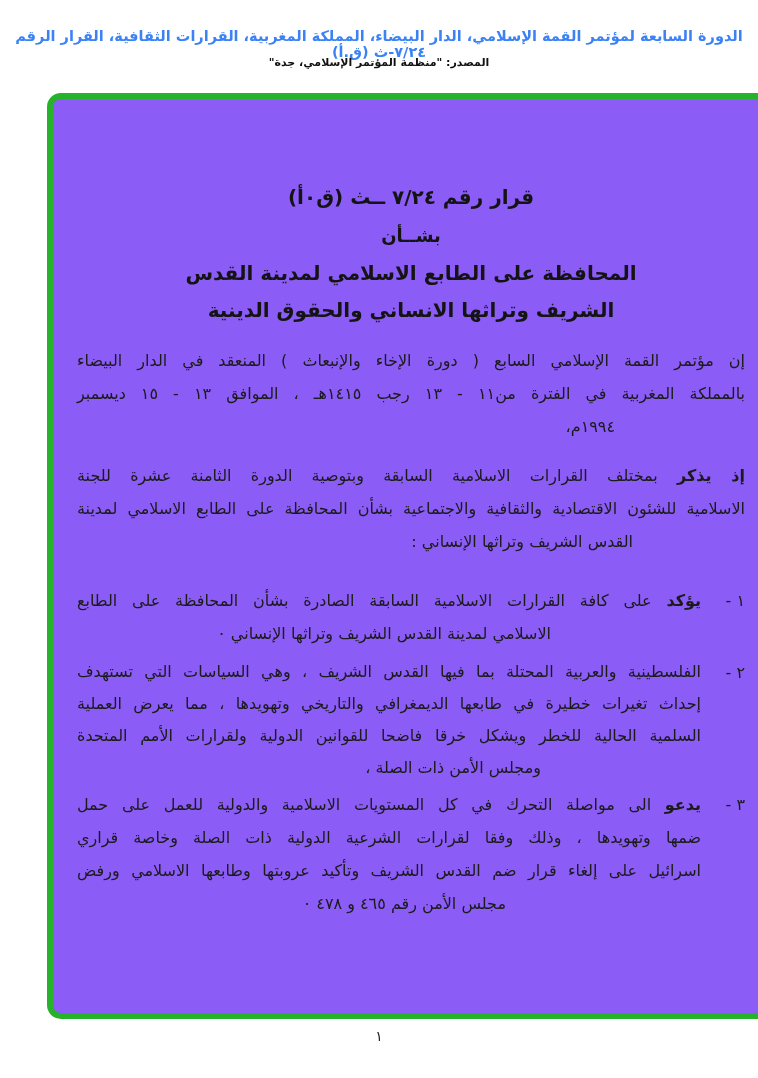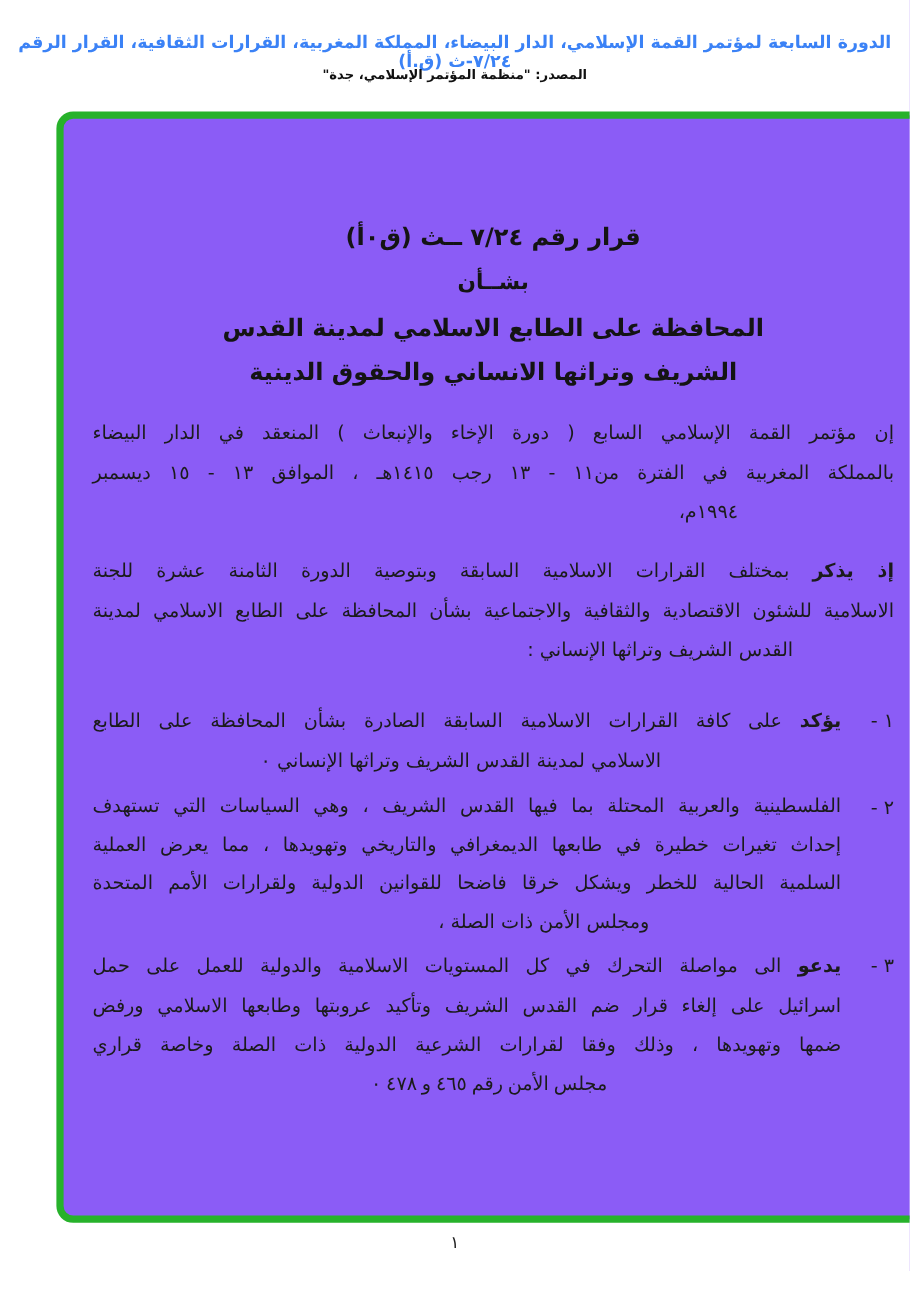--- a/index.html
+++ b/index.html
@@ -36,24 +36,24 @@
   .title .t2 { font-size:18px; line-height:38px; }
   .title .t3 { font-size:20px; line-height:37px; }
   .title .t4 { font-size:20px; line-height:36px; }
   
   .para { margin-top:16px; font-size:16px; line-height:33px; }
   .ln { min-height:33px; }
   .jl { text-align:justify; text-align-last:justify; }
   .end { text-align:right; }
   .b { font-weight:bold; }
   .ind-a { margin-left:0; margin-right:130px; }   
-  .ind-e { margin-right:84px; }                  
+  .ind-e { margin-right:112px; }                  
   .ind-b { margin-right:150px; }                  
   .ind-c { margin-right:160px; }                  
-  .ind-d { margin-right:195px;font-family:Liberation Serif, serif; }                  
+  .ind-d { margin-right:195px; }                  
   
   .item { display:flex; font-size:16px; line-height:33px; }
   .item .num { width:44px; flex:0 0 44px; white-space:nowrap; }
   .item .itxt { flex:1; }
   .item1 { margin-top:26px; }
   .item2 { margin-top:6px; }
   .item2 .ln { min-height:32px; line-height:32px; }
   .item3 { margin-top:4px; }
   
   .pageno {
@@ -104,22 +104,22 @@
         <div class="ln jl">إحداث تغيرات خطيرة في طابعها الديمغرافي والتاريخي وتهويدها ، مما يعرض العملية</div>
         <div class="ln jl">السلمية الحالية للخطر ويشكل خرقا فاضحا للقوانين الدولية ولقرارات الأمم المتحدة</div>
         <div class="ln end ind-c">ومجلس الأمن ذات الصلة ،</div>
       </div>
     </div>
 
     <div class="item item3">
       <div class="num">٣ -</div>
       <div class="itxt">
         <div class="ln jl"><span class="b">يدعو</span> <span>الى مواصلة التحرك في كل المستويات الاسلامية والدولية للعمل على حمل</span></div>
+        <div class="ln jl">ضمها وتهويدها ، وذلك وفقا لقرارات الشرعية الدولية ذات الصلة وخاصة قراري</div>
         <div class="ln jl">اسرائيل على إلغاء قرار ضم القدس الشريف وتأكيد عروبتها وطابعها الاسلامي ورفض</div>
-        <div class="ln jl">ضمها وتهويدها ، وذلك وفقا لقرارات الشرعية الدولية ذات الصلة وخاصة قراري</div>
         <div class="ln end ind-d">مجلس الأمن رقم ٤٦٥ و ٤٧٨ ٠</div>
       </div>
     </div>
 
   </div>
 </div>
 
 <div class="pageno">١</div>
 
 </body></html>

